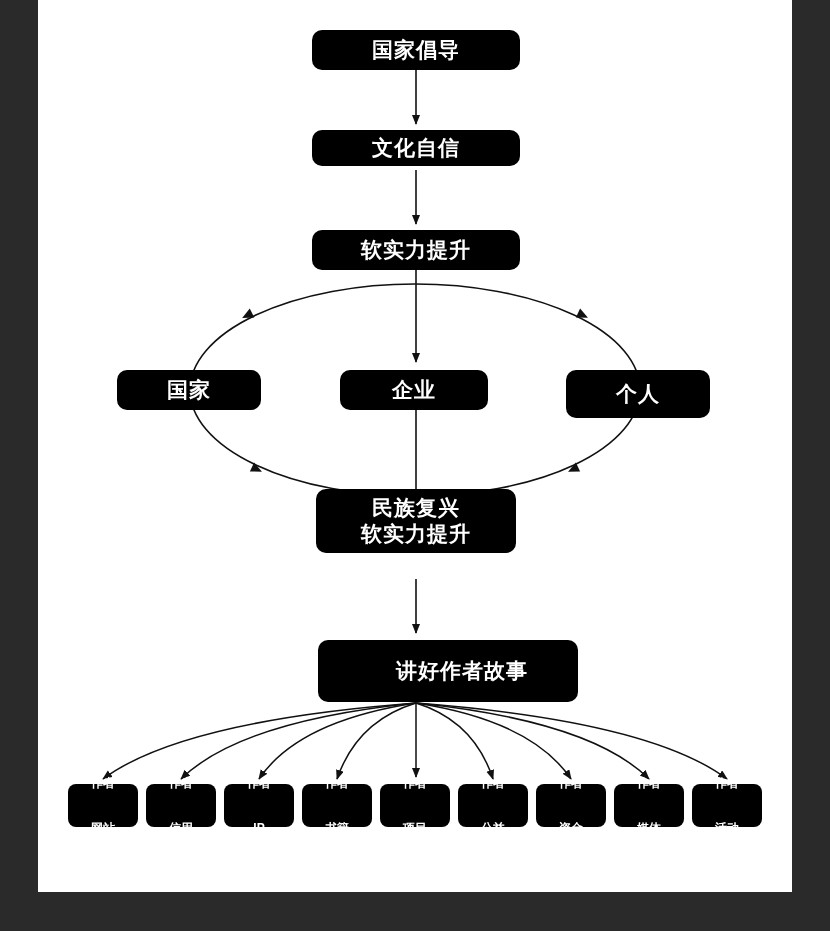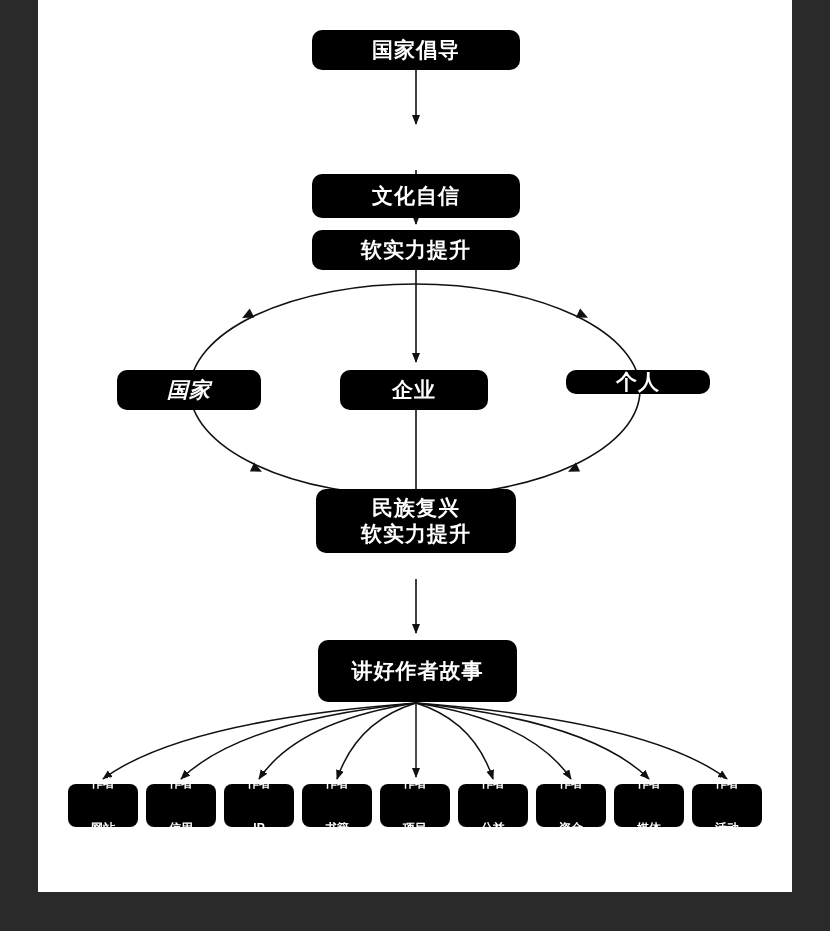--- a/index.html
+++ b/index.html
@@ -27,27 +27,27 @@
     font-weight:bold;
     text-align:center;
     z-index:3;
     letter-spacing:1px;
   }
   .node-main{font-size:21px;line-height:26px;}
   .node-leaf{
     font-size:12px;line-height:15px;border-radius:8px;letter-spacing:0;
   }
   .b1{left:312px;top:30px;width:208px;height:40px;}
-  .b2{left:312px;top:130px;width:208px;height:44px;margin-top:44px;}
+  .b2{left:312px;top:130px;width:208px;height:36px;}
   .b3{left:312px;top:230px;width:208px;height:40px;font-family:Liberation Serif, serif;}
-  .bnation{left:117px;top:370px;width:144px;height:40px;font-style:italic;}
+  .bnation{left:117px;top:370px;width:144px;height:40px;}
   .benterprise{left:340px;top:370px;width:148px;height:40px;}
-  .bindividual{left:566px;top:370px;width:144px;height:24px;}
+  .bindividual{left:566px;top:370px;width:144px;height:48px;}
   .bmission{left:316px;top:489px;width:200px;height:64px;}
-  .bstory{left:318px;top:640px;width:199px;height:62px;}
+  .bstory{left:318px;top:640px;width:232px;height:62px;padding-left:28px;}
   .leaf{top:784px;width:70px;height:43px;gap:30px;}
   .leaf0{left:68px;}  .leaf1{left:146px;} .leaf2{left:224px;}
   .leaf3{left:302px;} .leaf4{left:380px;} .leaf5{left:458px;}
   .leaf6{left:536px;} .leaf7{left:614px;} .leaf8{left:692px;}
   .txt-line{display:block;}
 </style>
 </head>
 <body>
 
 <div class="page"></div>

